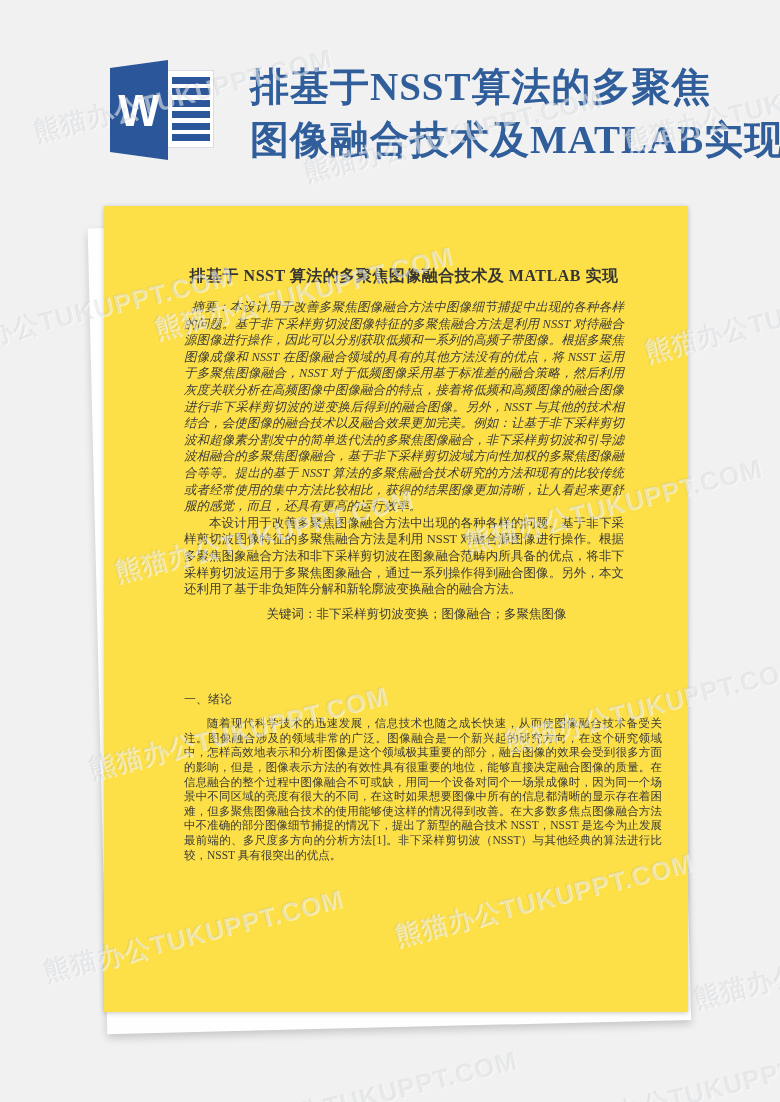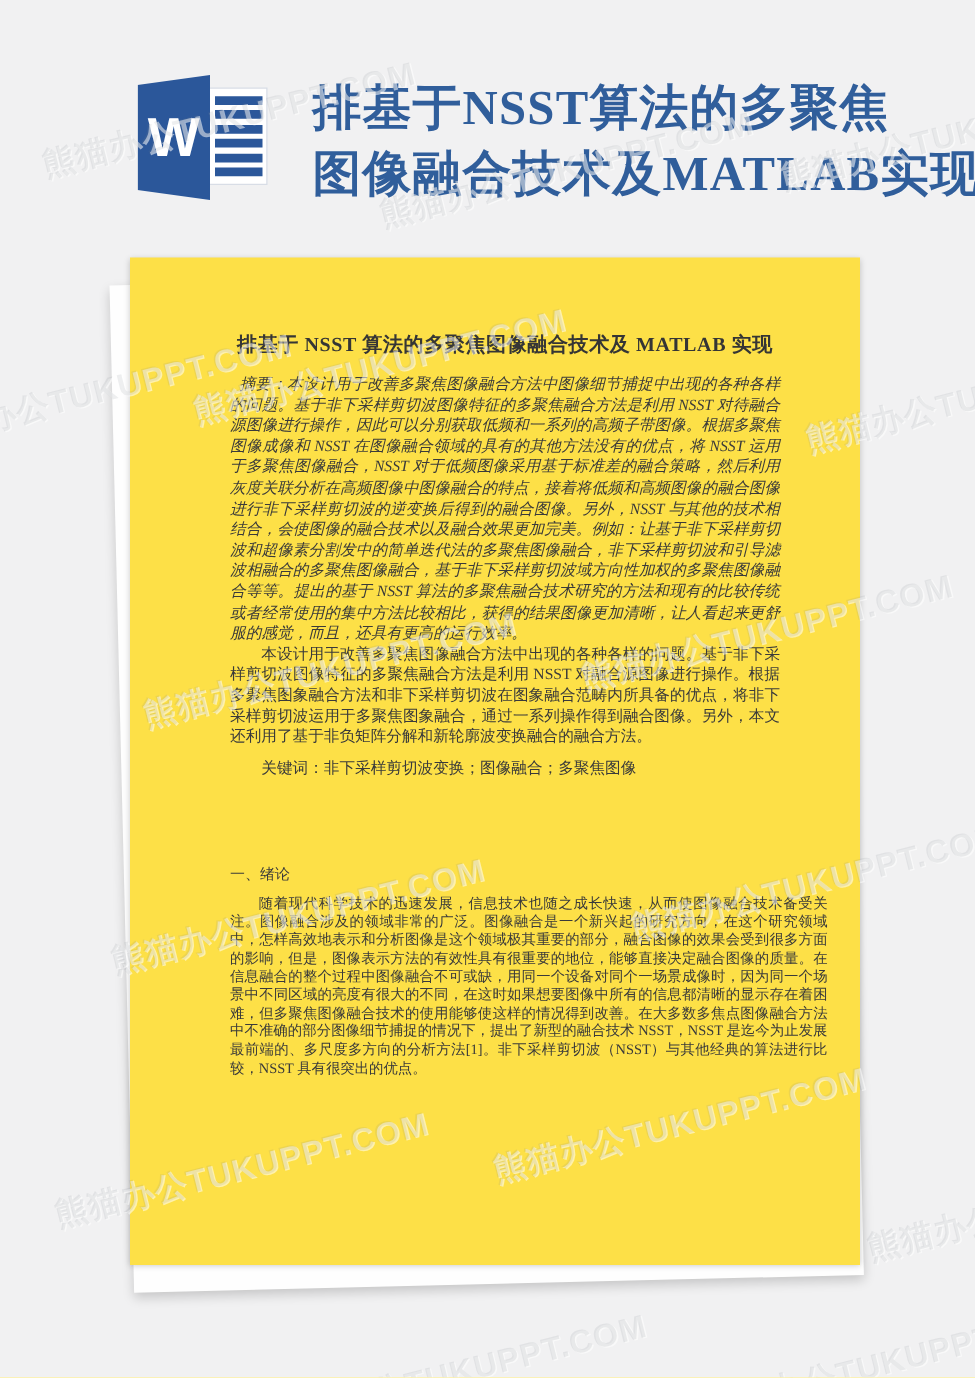--- a/index.html
+++ b/index.html
@@ -29,21 +29,21 @@
   .front-page{position:absolute;left:0;top:0;width:100%;height:100%;background:#fde047;
               box-shadow:0 1px 5px rgba(0,0,0,0.22);}
   .doc-content{position:absolute;left:0;top:0;width:100%;height:100%;box-sizing:border-box;
                padding:60px 26px 0 80px;overflow:hidden;color:#3a3a3a;}
 
   .doc-title{font-size:16px;font-weight:600;color:#353535;text-align:center;
              margin:0 38px 12px 0;letter-spacing:0.5px;}
   .para{font-size:12.5px;line-height:16.6px;text-align:justify;margin:0;}
   .abstract{text-indent:0.6em;margin-right:38px;font-style:italic;}
   .para2{text-indent:2em;margin-right:38px;}
-  .keywords{margin:8px 38px 0 0;text-indent:2em;font-size:12.5px;line-height:16.6px;}
+  .keywords{margin:8px 38px 0 0;text-indent:2em;font-size:12.5px;line-height:16.6px;text-align:center;}
   .sec-h1{margin:69px 0 0 0;font-size:12px;line-height:16px;}
   .sec-h2{margin:11px 0 0 0;font-size:12px;line-height:16px;text-indent:2em;}
   .body-para{font-size:11.5px;line-height:14.6px;text-align:justify;text-indent:2em;margin:9px 0 0 0;}
   .sec-h2b{margin:7px 0 0 0;font-size:11.5px;line-height:15px;text-indent:2em;}
 
   
   .wm-layer{position:absolute;left:0;top:0;width:100%;height:100%;pointer-events:none;z-index:5;}
   .wm{position:absolute;white-space:nowrap;
       font-family:"Liberation Sans","DejaVu Sans",sans-serif;font-weight:bold;
       font-size:26px;letter-spacing:1px;color:rgba(122,128,142,0.13);

